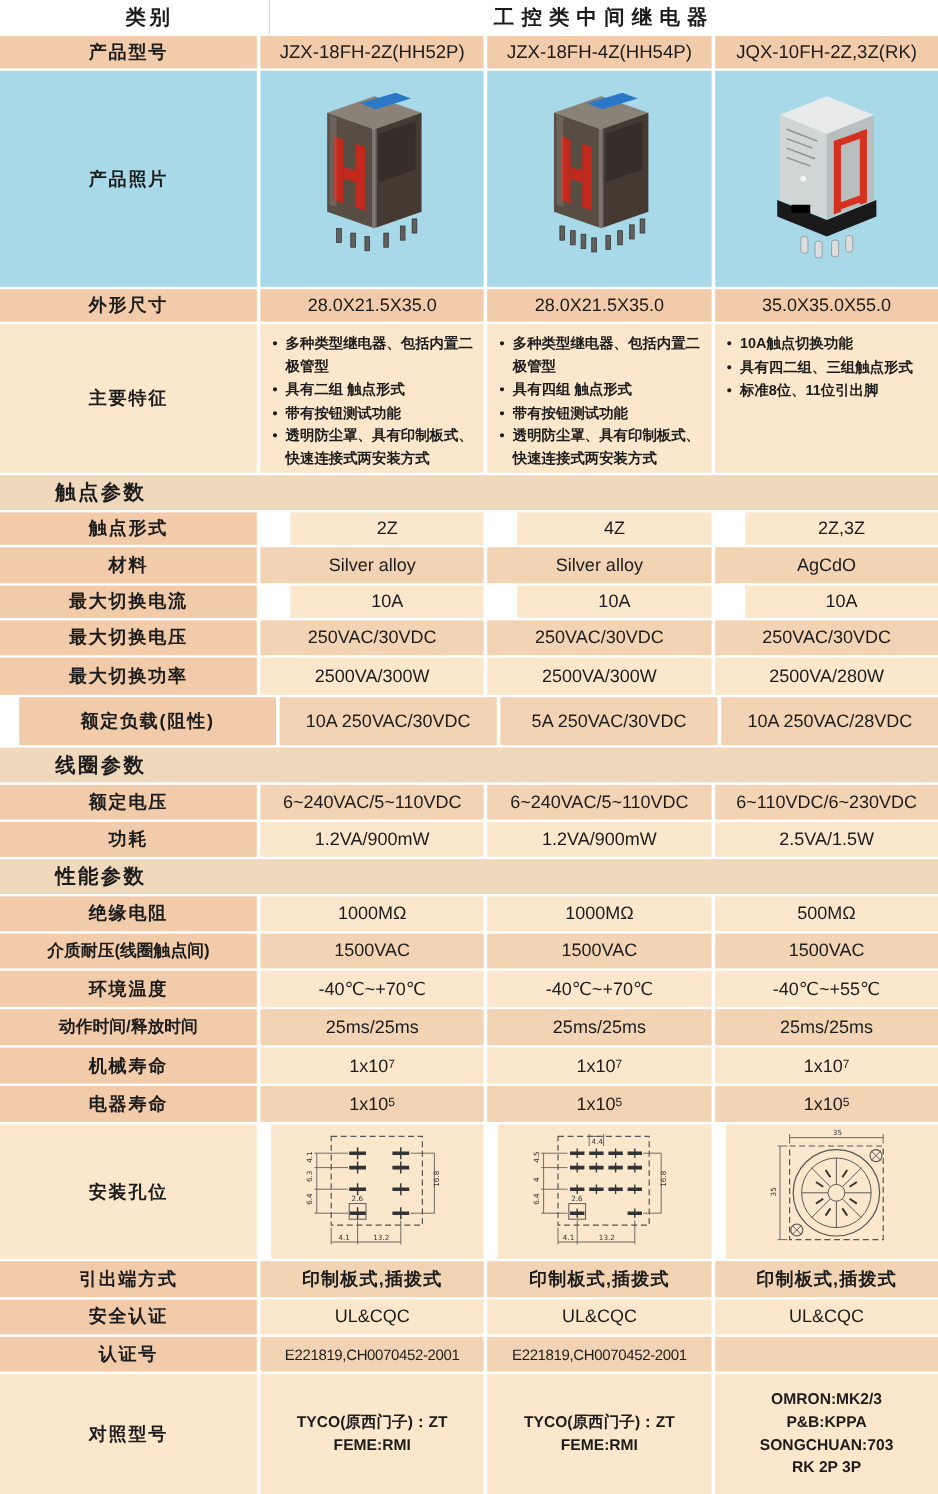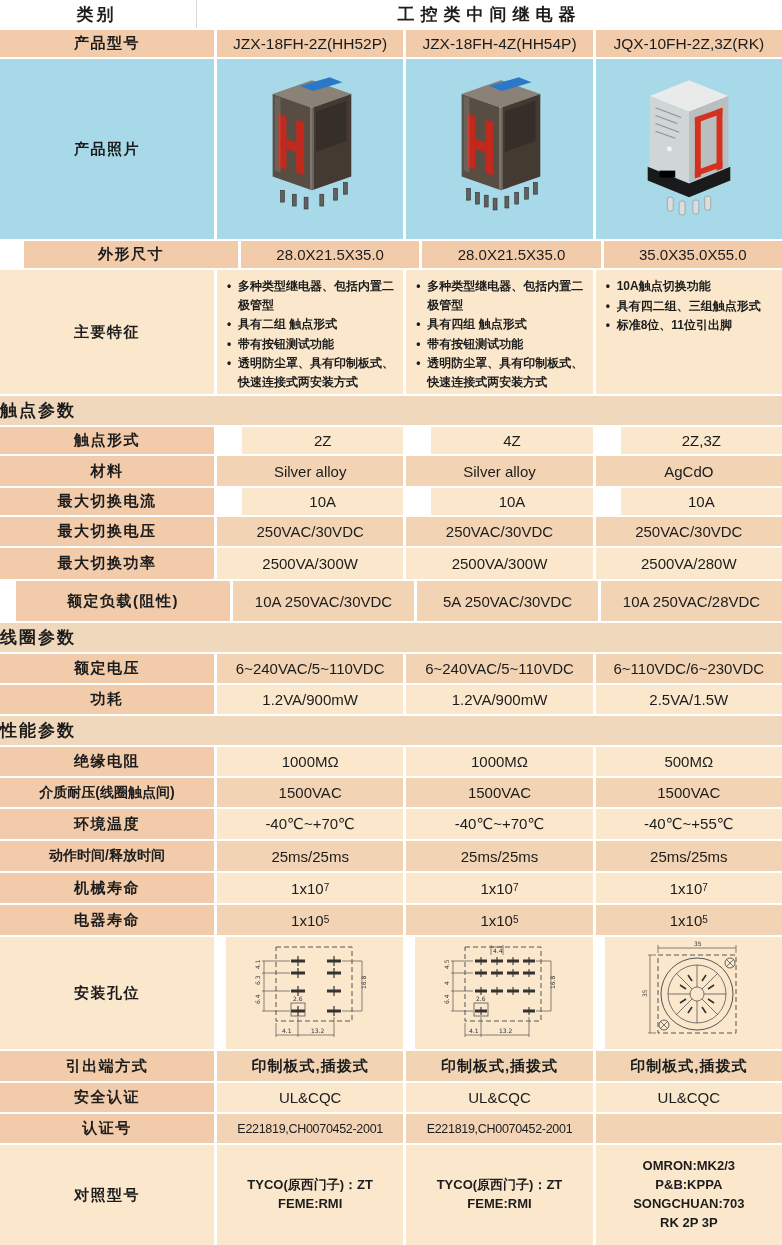--- a/index.html
+++ b/index.html
@@ -10,38 +10,38 @@
   .lab{width:214px;flex:none;font-weight:bold;font-size:15px;letter-spacing:1.5px;}
   .val{flex:1 1 0;font-size:15px;}
   
   .bg-w{background:#ffffff;}
   .bg-p{background:#f2cbaa;}
   .bg-c{background:#fae7cc;}
   .bg-t{background:#f2d4b4;}
   .bg-b{background:#a8d9e9;}
   .bg-band{background:#efd8bc;}
   
-  .r-cat{height:28px;}
+  .r-cat{height:28px;padding-left:28px;}
   .r-model{height:27px;}
   .r-photo{height:180px;}
-  .r-dims{height:27px;margin-left:24px;}
+  .r-dims{height:27px;}
   .r-feat{height:124px;}
   .r-band{height:29px;}
   .r-s27{height:27px;gap:28px;}
   .r-s29{height:29px;}
   .r-s30{height:30px;}
   .r-s31{height:31px;}
   .r-s40{height:40px;margin-left:16px;}
   .r-mount{height:112px;gap:12px;}
   .r-cross{height:100px;}
   
   .cat-left{width:193px;flex:none;font-weight:bold;font-size:17px;letter-spacing:3px;}
   .cat-right{flex:1;font-weight:bold;font-size:17px;letter-spacing:6px;border-left:1px solid #d8d8d8;}
   
-  .band{width:100%;justify-content:flex-start;font-weight:bold;font-size:17px;letter-spacing:2px;box-sizing:border-box;}
+  .band{width:100%;justify-content:flex-start;padding-left:46px;font-weight:bold;font-size:17px;letter-spacing:2px;box-sizing:border-box;}
   
   .feat{align-items:flex-start;justify-content:flex-start;text-align:left;}
   .feat ul{list-style:none;margin:7px 4px 0 10px;padding:0;font-size:12px;font-weight:bold;line-height:1.55;}
   .feat li{position:relative;padding-left:11px;margin-bottom:1px;}
   .feat li::before{content:"\2022";position:absolute;left:0;top:0;}
   
   .stack{flex-direction:column;justify-content:center;font-size:13px;font-weight:bold;line-height:1.45;}
   .cert{font-size:12.5px;letter-spacing:-0.3px;}
   sup{font-size:10px;line-height:0;}
   .cn-val{font-weight:bold;letter-spacing:1px;}

